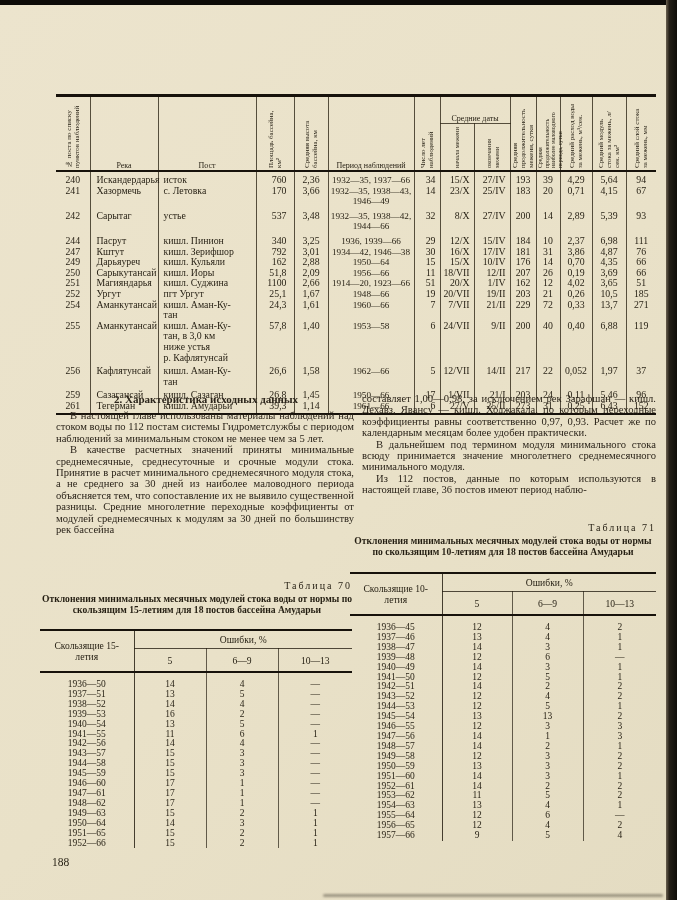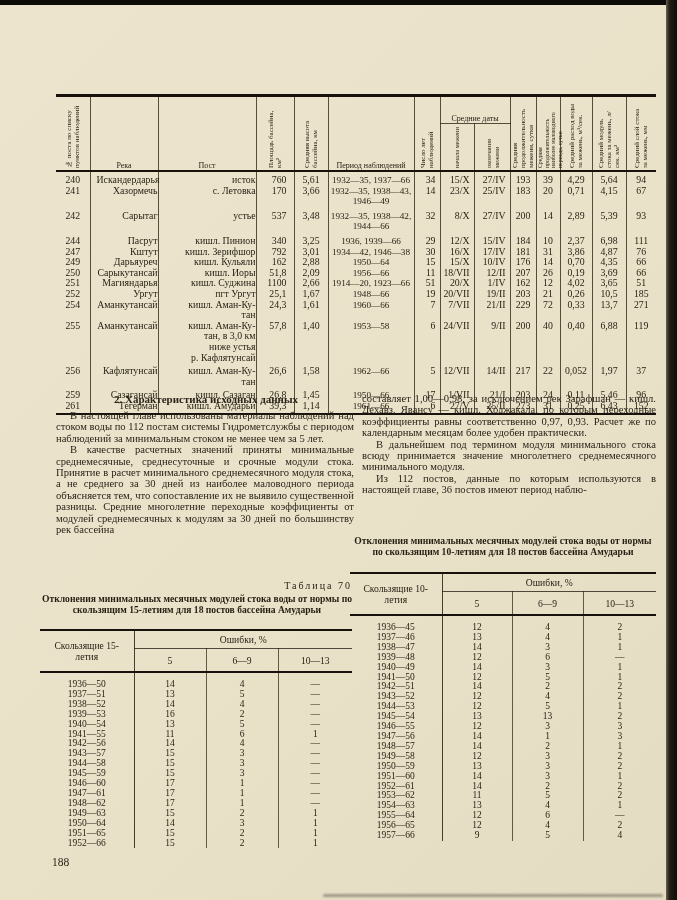--- a/index.html
+++ b/index.html
@@ -44,21 +44,21 @@
   table.main tbody td:nth-child(4){padding-right:7px;}
   table.main tbody td:nth-child(6){font-size:9.2px;}
   table.main tbody td:nth-child(7){padding-right:4px;}
   table.main tbody td:nth-child(8),table.main tbody td:nth-child(9){padding-right:4px;}
   table.main tbody tr:first-child td{padding-top:3px;}
   table.main tbody tr:nth-child(3) td{padding-top:4px;margin-top:32px;}
   table.main tbody tr:nth-child(4) td{padding-top:4px;}
   table.main tbody tr:nth-child(12) td{padding-top:3px;}
   table.main tbody tr:nth-child(13) td{padding-top:3px;}
   table.main tbody tr:last-child td{padding-bottom:2px;font-family:Liberation Serif, serif;}
-  .a-l{text-align:right}.a-c{text-align:center}.a-r{text-align:right}
+  .a-l{text-align:left}.a-c{text-align:center}.a-r{text-align:right}
 
   
   .sec-heading{position:absolute;left:56px;top:393px;width:300px;text-align:center;
     font-weight:bold;font-size:11px;}
   .col-left{position:absolute;left:56px;top:410px;width:298px;}
   .col-right{position:absolute;left:362px;top:393px;width:294px;}
   .bodytext p{margin:0;font-size:10.6px;line-height:11.4px;text-align:justify;text-indent:14px;}
   .bodytext p.noindent{text-indent:0;}
 
   
@@ -155,21 +155,21 @@
               <div class="rot tall">окончания межени</div>
             </th>
         </tr>
       </thead>
       <tbody>
           <tr>
             <td class="a-c">240</td>
             <td class="a-l">Искандердарья</td>
             <td class="a-l">исток</td>
             <td class="a-r">760</td>
-            <td class="a-c">5,61</td>
+            <td class="a-c">2,36</td>
             <td class="a-c">1932—35,  1937—66</td>
             <td class="a-r">34</td>
             <td class="a-r">15/X</td>
             <td class="a-r">27/IV</td>
             <td class="a-c">193</td>
             <td class="a-c">39</td>
             <td class="a-c">4,29</td>
             <td class="a-c">5,64</td>
             <td class="a-c">94</td>
           </tr>
@@ -526,20 +526,21 @@
           <tr>
             <td class="a-c">1952—66</td>
             <td class="a-c">15</td>
             <td class="a-c">2</td>
             <td class="a-c">1</td>
           </tr>
         </tbody>
     </table>
   </div>
 
+  <div class="tbl-label t71-label">Таблица 71</div>
   <div class="tbl-title t71-title">Отклонения минимальных месячных модулей стока воды от нормы по скользящим 10-летиям для 18 постов бассейна Амударьи</div>
   <div class="t71-wrap">
     <table class="sub">
       <colgroup>
           <col style="width:92px">
           <col style="width:70px">
           <col style="width:71px">
           <col style="width:73px">
         </colgroup>
       <thead>

